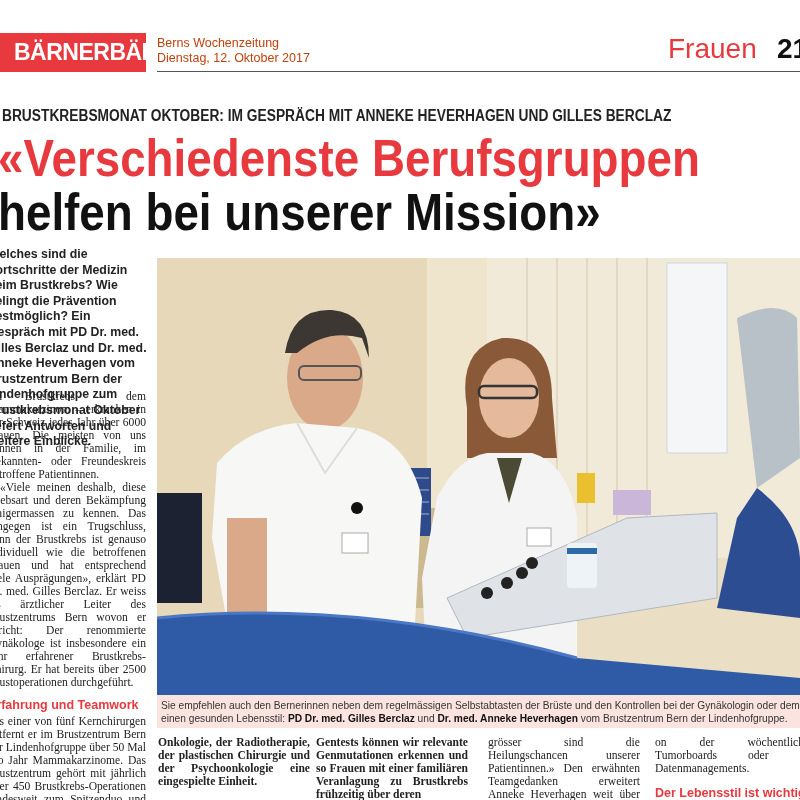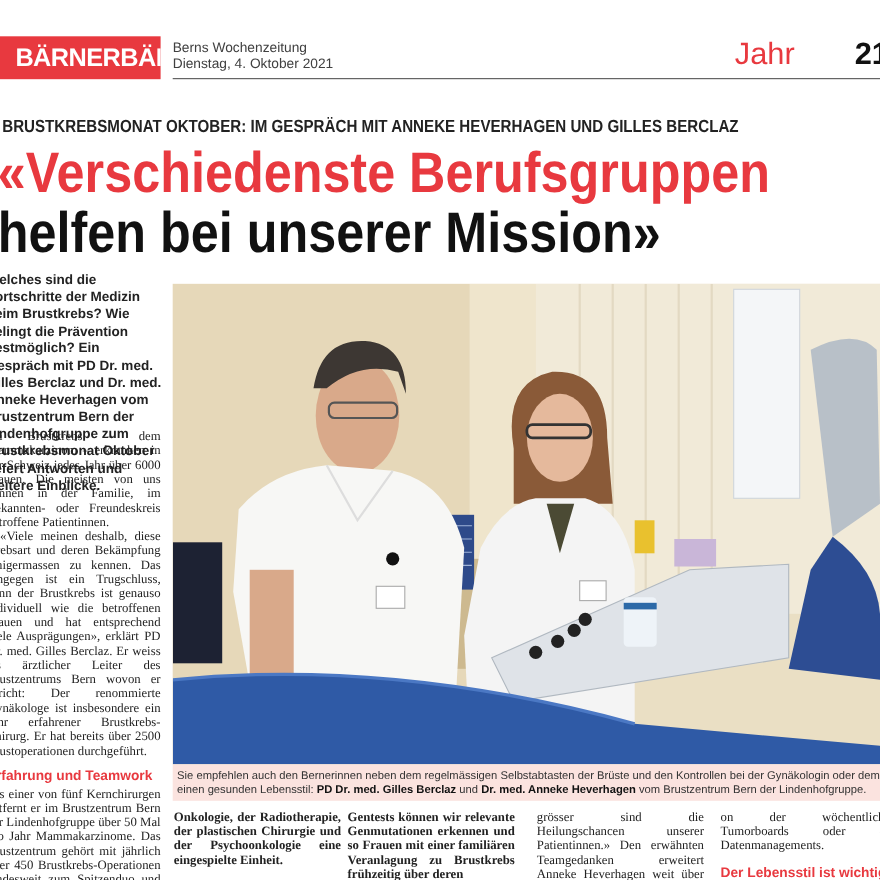--- a/index.html
+++ b/index.html
@@ -6,21 +6,21 @@
     html, body { width: 800px; height: 800px; overflow: hidden; background: #ffffff; }
     body { position: relative; font-family: "Liberation Sans", sans-serif; color: #1a1a1a; }
 
     
     .logo {
       position: absolute; left: 0; top: 33px; width: 146px; height: 39px;
       background: #e8393f; color: #fff; font-family: "Liberation Sans", sans-serif;
       font-weight: 700; font-size: 23px; letter-spacing: -0.5px;
       display: flex; align-items: center; padding-left: 14px; overflow: hidden; white-space: nowrap;
     }
-    .pub-info { position: absolute; left: 157px; top: 36px; font-size: 12.5px; line-height: 15px; color: #404040; }
+    .pub-info { position: absolute; left: 157px; top: 36px; font-size: 12.5px; line-height: 15px; color: #c2410c; }
     .header-rule { position: absolute; left: 157px; top: 71px; width: 643px; height: 1px; background: #555; }
     .section-name { position: absolute; left: 668px; top: 33px; font-size: 28px; color: #e8393f; font-weight: 400; line-height: 32px; }
     .page-num { position: absolute; left: 777px; top: 33px; font-size: 28px; font-weight: 700; color: #111; line-height: 32px; white-space: nowrap; }
 
     
     .kicker {
       position: absolute; left: 2px; top: 107px; font-size: 16px; font-weight: 700; color: #222;
       letter-spacing: 0; white-space: nowrap; transform: scaleX(0.86); transform-origin: left;
     }
     .headline { position: absolute; left: -2px; font-weight: 700; white-space: nowrap; line-height: 1; transform-origin: left; }
@@ -59,24 +59,24 @@
     .col .subhead { margin-top: 10px; }
   </style>
 </head>
 <body>
 
 <div class="logo">
   <span>BÄRNERBÄR</span>
 </div>
 <div class="pub-info">
   <div>Berns Wochenzeitung</div>
-  <div>Dienstag, 4. Oktober 2021</div>
+  <div>Dienstag, 12. Oktober 2017</div>
 </div>
 <div class="header-rule"></div>
-<div class="section-name">Jahr</div>
+<div class="section-name">Frauen</div>
 <div class="page-num">21</div>
 
 <div class="kicker">BRUSTKREBSMONAT OKTOBER: IM GESPRÄCH MIT ANNEKE HEVERHAGEN UND GILLES BERCLAZ</div>
 <div class="headline h1">«Verschiedenste Berufsgruppen</div>
 <div class="headline h2">helfen bei unserer Mission»</div>
 
 <div class="lead">Welches sind die Fortschritte der Medizin beim Brustkrebs? Wie gelingt die Prävention bestmöglich? Ein Gespräch mit PD Dr. med. Gilles Berclaz und Dr. med. Anneke Heverhagen vom Brustzentrum Bern der Lindenhofgruppe zum Brustkrebsmonat Oktober liefert Antworten und weitere Einblicke.</div>
 
 <div class="col-left body-text">
   <p>An Brustkrebs – dem Mammakarzinom – erkranken in der Schweiz jedes Jahr über 6000 Frauen. Die meisten von uns kennen in der Familie, im Bekannten- oder Freundeskreis betroffene Patientinnen.</p>

